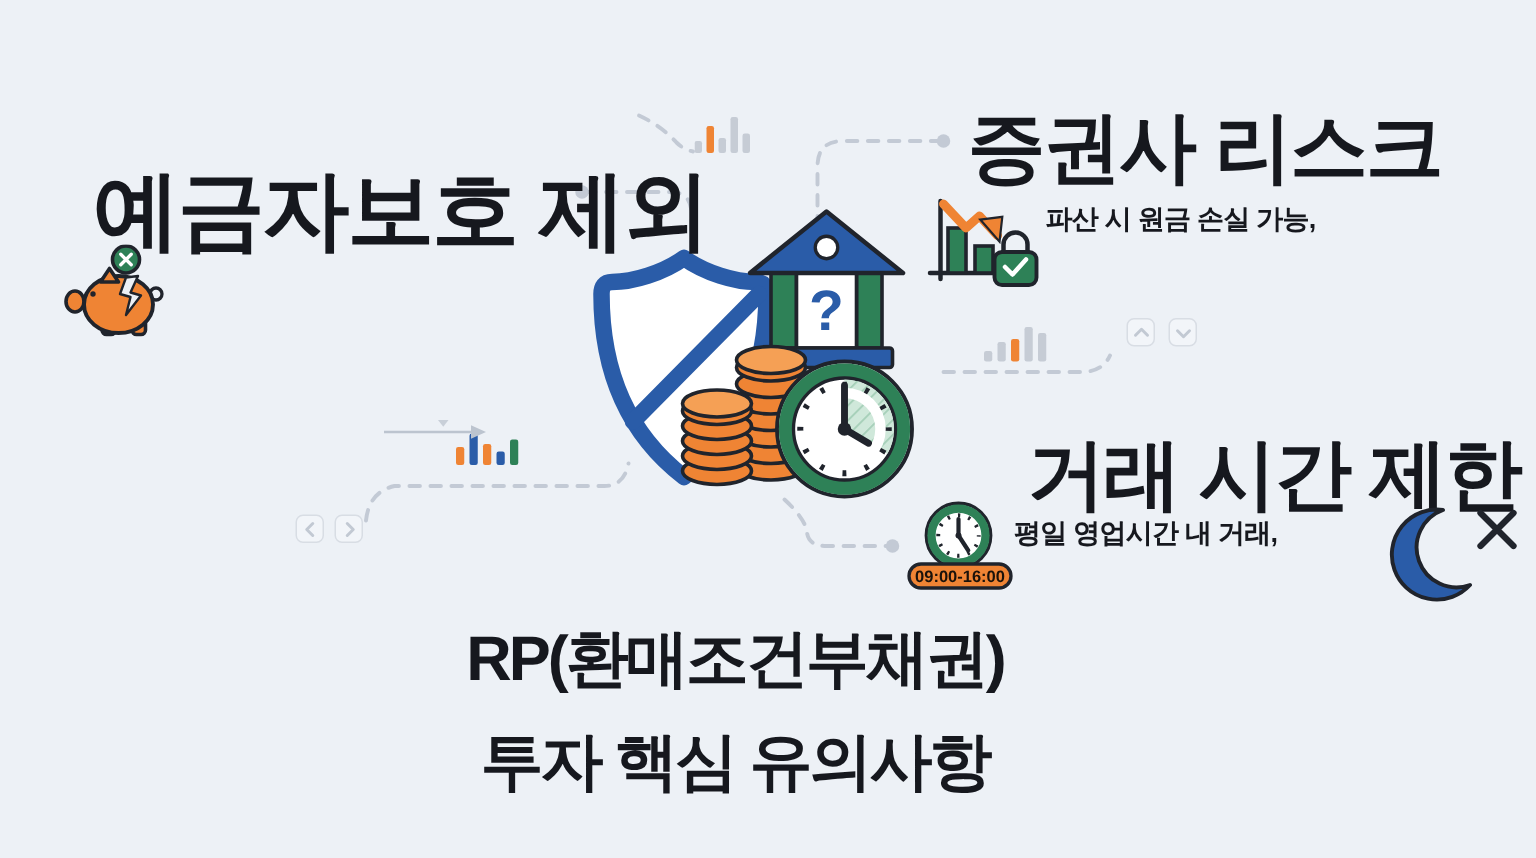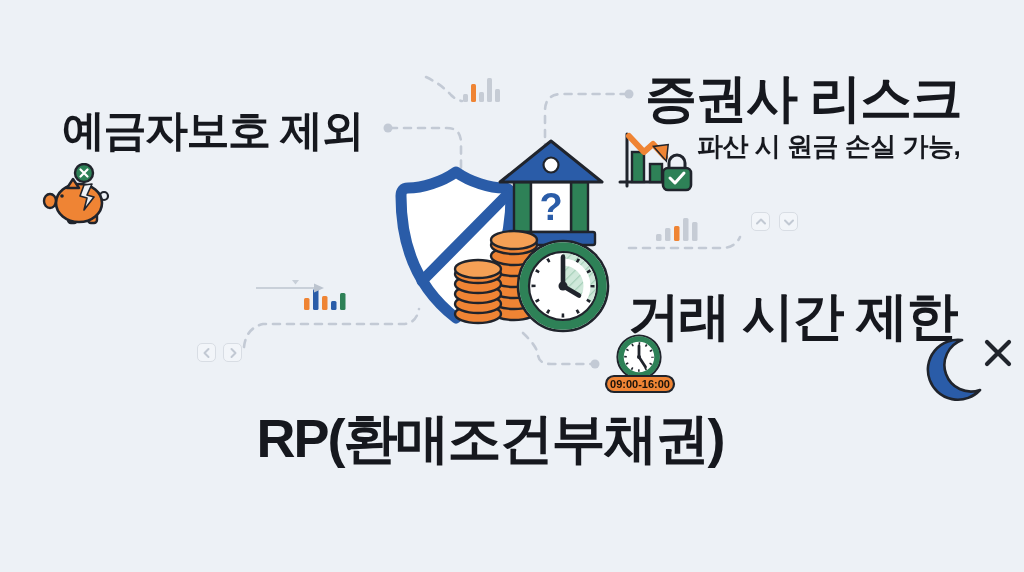--- a/index.html
+++ b/index.html
@@ -8,25 +8,25 @@
     --connector:#c3cad5; --bar-gray:#c6ccd5; --button-border:#d8dde4; --button-glyph:#c2c9d3;
   }
   *{margin:0;padding:0;box-sizing:border-box;}
   html,body{width:1024px;height:572px;overflow:hidden;}
   body{font-family:"Liberation Sans","DejaVu Sans",sans-serif;background:var(--background);}
   .canvas{position:relative;width:1024px;height:572px;background:var(--background);overflow:hidden;}
   .connectors{position:absolute;left:0;top:0;z-index:1;}
   .deco{position:absolute;z-index:2;}
   .illus{position:absolute;z-index:3;}
   .sec{position:absolute;z-index:4;color:var(--text);}
-  .sec-title{font-weight:900;font-size:43px;letter-spacing:-1.5px;color:var(--text);white-space:nowrap;}
+  .sec-title{font-weight:900;font-size:58px;letter-spacing:-1.5px;color:var(--text);white-space:nowrap;}
   .sec-title.sm{font-size:52px;}
-  .desc{font-weight:800;font-size:26px;line-height:29px;letter-spacing:-0.5px;color:var(--text);white-space:nowrap;}
+  .desc{font-weight:800;font-size:18px;line-height:29px;letter-spacing:-0.5px;color:var(--text);white-space:nowrap;}
   .main-title{position:absolute;left:0;top:404px;width:980px;text-align:center;z-index:4;
-    font-weight:900;font-size:54px;line-height:69px;letter-spacing:-2px;color:var(--text);}
+    font-weight:900;font-size:42px;line-height:69px;letter-spacing:-2px;color:var(--text);}
   .btn{position:absolute;z-index:4;width:19px;height:19px;border:1.5px solid var(--button-border);
     border-radius:5px;background:#f2f5f9;display:flex;align-items:center;justify-content:center;cursor:pointer;}
   .btn svg{display:block;}
   svg text.badge-text{font-family:"Liberation Sans","DejaVu Sans",sans-serif;font-weight:900;}
   svg text.qmark{font-family:"Liberation Sans","DejaVu Sans",sans-serif;font-weight:900;}
 </style>
 </head>
 <body>
 
 <div class="canvas">
@@ -145,33 +145,34 @@
     <polygon points="44,20 58,36 60,18" fill="var(--orange)" stroke="var(--outline)" stroke-width="1.6" transform="translate(-4 -2) scale(0.92)"></polygon>
 
     <path d="M52 38 v-5 a8 8 0 0 1 16 0 v5" fill="none" stroke="var(--outline)" stroke-width="3"></path>
     <rect x="46" y="38" width="28" height="22" rx="5" fill="var(--green)" stroke="var(--outline)" stroke-width="2.6"></rect>
     <polyline points="53,48 58,53 67,43" fill="none" stroke="#ffffff" stroke-width="3" stroke-linecap="round" stroke-linejoin="round"></polyline>
   </svg>
   <div class="sec" style="left:697px;top:132px">
     <div class="desc">파산 시 원금 손실 가능,</div>
   </div>
 
-  <div class="sec" style="left:628px;top:282px">
+  <div class="sec" style="left:685px;top:282px">
     <div class="sec-title sm">거래 시간 제한</div>
   </div>
   <svg class="sec" style="left:597px;top:332px" width="88" height="62" viewBox="0 0 88 62">
     <circle cx="42" cy="25" r="21.5" fill="#ffffff" stroke="var(--outline)" stroke-width="2.2"></circle>
     <circle cx="42" cy="25" r="18" fill="none" stroke="var(--green)" stroke-width="5.5"></circle>
     <circle cx="42" cy="25" r="13.5" fill="none" stroke="var(--outline)" stroke-width="2.6" stroke-dasharray="1.6 5.47" stroke-dashoffset="0.8"></circle>
     <path d="M42 25 V14 M42 25 L48.5 35" fill="none" stroke="var(--outline)" stroke-width="2.8" stroke-linecap="round"></path>
     <circle cx="42" cy="25" r="2" fill="var(--outline)"></circle>
     <rect x="9" y="44" width="68" height="16" rx="8" fill="var(--orange)" stroke="var(--outline)" stroke-width="2.2"></rect>
     <text class="badge-text" x="43" y="56" font-size="11" text-anchor="middle" fill="#1a120a">09:00-16:00</text>
   </svg>
   <div class="sec" style="left:676px;top:341px">
+    <div class="desc">평일 영업시간 내 거래,</div>
   </div>
   <svg class="sec" style="left:918px;top:332px" width="100" height="70" viewBox="0 0 100 70">
     <path d="M44 8 A30 30 0 1 0 62 58 A24 24 0 0 1 44 8 Z" fill="var(--blue)" stroke="var(--outline)" stroke-width="2.6" stroke-linejoin="round"></path>
     <path d="M69 10 L91 32 M91 10 L69 32" stroke="var(--outline)" stroke-width="4.2" stroke-linecap="round"></path>
   </svg>
 
   <svg class="illus" style="left:390px;top:128px" width="252" height="236" viewBox="0 0 252 236">
     <defs>
       <pattern id="hatch" width="7" height="7" patternUnits="userSpaceOnUse" patternTransform="rotate(45)">
         <rect width="7" height="7" fill="var(--green-light)"></rect>
@@ -225,15 +226,16 @@
       <path d="M173 158 L173 125 A33 33 0 0 1 201.6 174.5 Z" fill="url(#hatch)"></path>
       <circle cx="173" cy="158" r="29" fill="none" stroke="var(--outline)" stroke-width="5" stroke-dasharray="2.6 12.58" stroke-dashoffset="1.3"></circle>
       <circle cx="173" cy="158" r="24" fill="none" stroke="#ffffff" stroke-width="7"></circle>
       <path d="M173 158 V129 M173 158 L189 167.5" fill="none" stroke="var(--outline)" stroke-width="4.6" stroke-linecap="round"></path>
       <circle cx="173" cy="158" r="4.5" fill="var(--outline)"></circle>
     </g>
   </svg>
 
   <div class="main-title">
     <div>RP(환매조건부채권)</div>
+    <div>투자 핵심 유의사항</div>
   </div>
 
 </div>
 
 </body></html>

